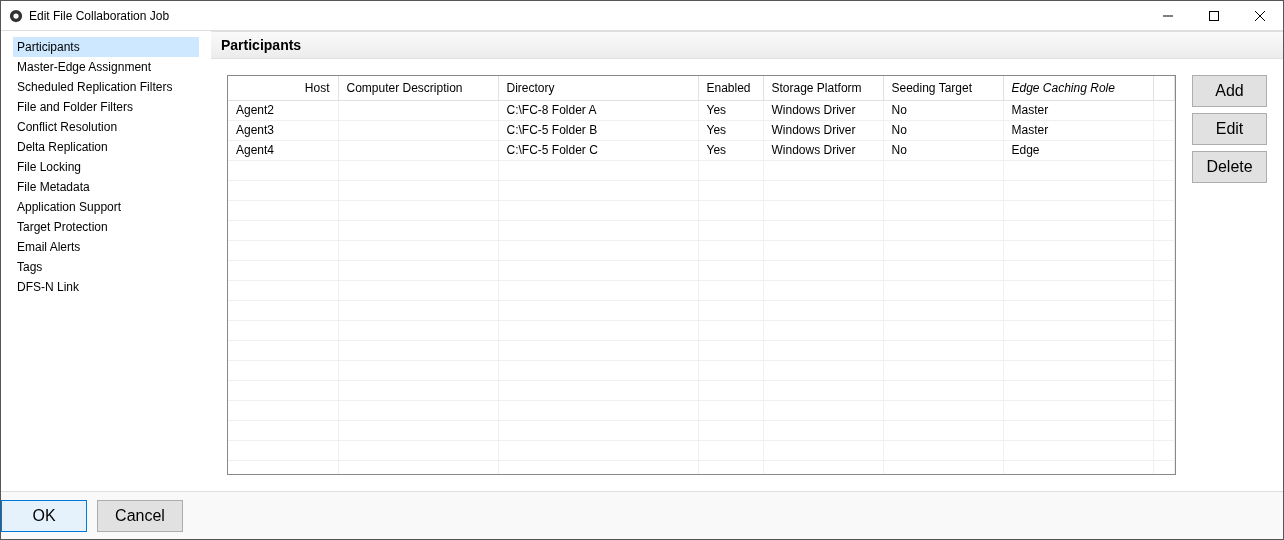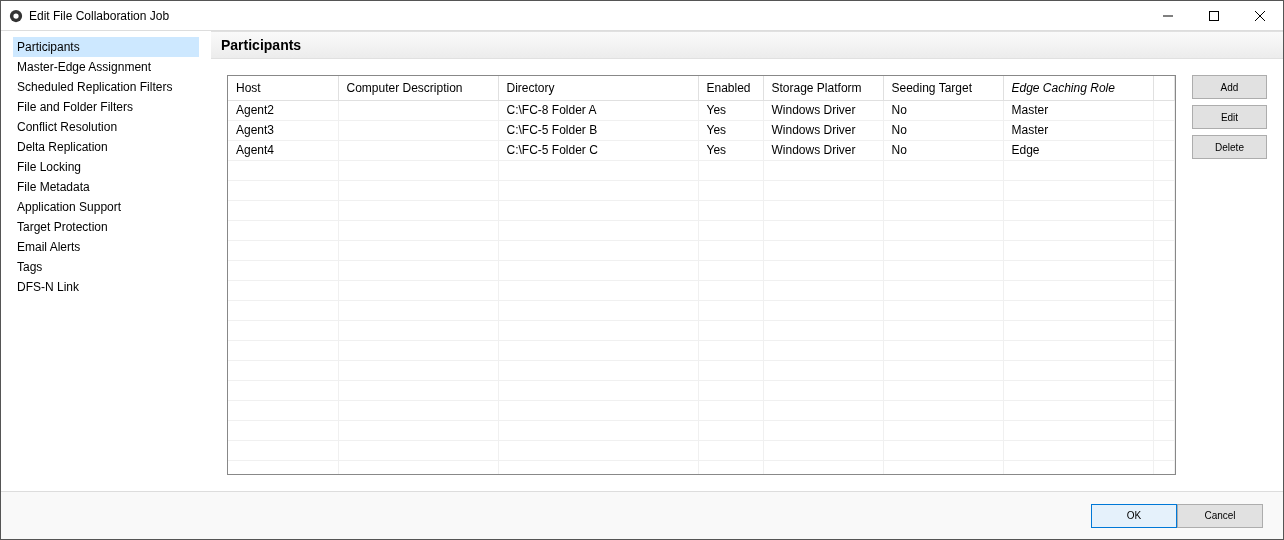--- a/index.html
+++ b/index.html
@@ -14,30 +14,30 @@
     .sidebar { width: 210px; padding: 6px 12px; }
     .sidebar-item { padding: 1px 4px; line-height: 18px; cursor: pointer; white-space: nowrap; }
     .sidebar-item.selected { background: #cde8ff; }
     .main { flex: 1; display: flex; flex-direction: column; overflow: hidden; }
     .main-header { background: linear-gradient(#fafafa, #ececec); height: 28px; display: flex; align-items: center; padding-left: 10px; font-size: 14px; font-weight: 600; border-top: 1px solid #e0e0e0; border-bottom: 1px solid #e0e0e0; }
     .main-content { flex: 1; display: flex; padding: 16px; gap: 16px; overflow: hidden; }
     .table-wrap { flex: 1; border: 1px solid #888; overflow: auto; background: #fff; }
     table { width: 100%; border-collapse: collapse; font-size: 12px; }
     th { text-align: left; font-weight: 400; padding: 4px 8px; border-right: 1px solid #e0e0e0; border-bottom: 1px solid #e0e0e0; background: #fff; height: 24px; }
     td { padding: 2px 8px; border-right: 1px solid #f0f0f0; border-bottom: 1px solid #f0f0f0; height: 20px; }
-    .col-host { width: 110px; }
+    .col-host { width: 110px; text-align: right; }
     .col-desc { width: 160px; }
     .col-dir { width: 200px; }
     .col-enabled { width: 65px; }
     .col-storage { width: 120px; }
     .col-seeding { width: 120px; }
     .col-role { width: 150px; font-style: italic; }
     .side-buttons { display: flex; flex-direction: column; gap: 6px; width: 75px; }
-    .btn { height: 24px; border: 1px solid #adadad; background: #e1e1e1; cursor: pointer; font-family: inherit; font-size: 10px; }
-    .footer { height: 48px; border-top: 1px solid #ddd; display: flex; align-items: center; justify-content: flex-end; padding-right: 20px; gap: 0; background: #f9f9f9; }
+    .btn { height: 32px; border: 1px solid #adadad; background: #e1e1e1; cursor: pointer; font-family: inherit; font-size: 16px; }
+    .footer { height: 48px; border-top: 1px solid #ddd; display: flex; align-items: center; justify-content: flex-start; padding-right: 14px; gap: 10px; background: #f9f9f9; }
     .footer .btn { width: 86px; }
     .btn-primary { border: 1px solid #0078d7; background: #e5f1fb; }
   </style>
 </head>
 <body>
 
 <div class="window">
   <div class="titlebar">
     <span class="titlebar-icon">
       <svg viewBox="0 0 16 16" width="14" height="14">

